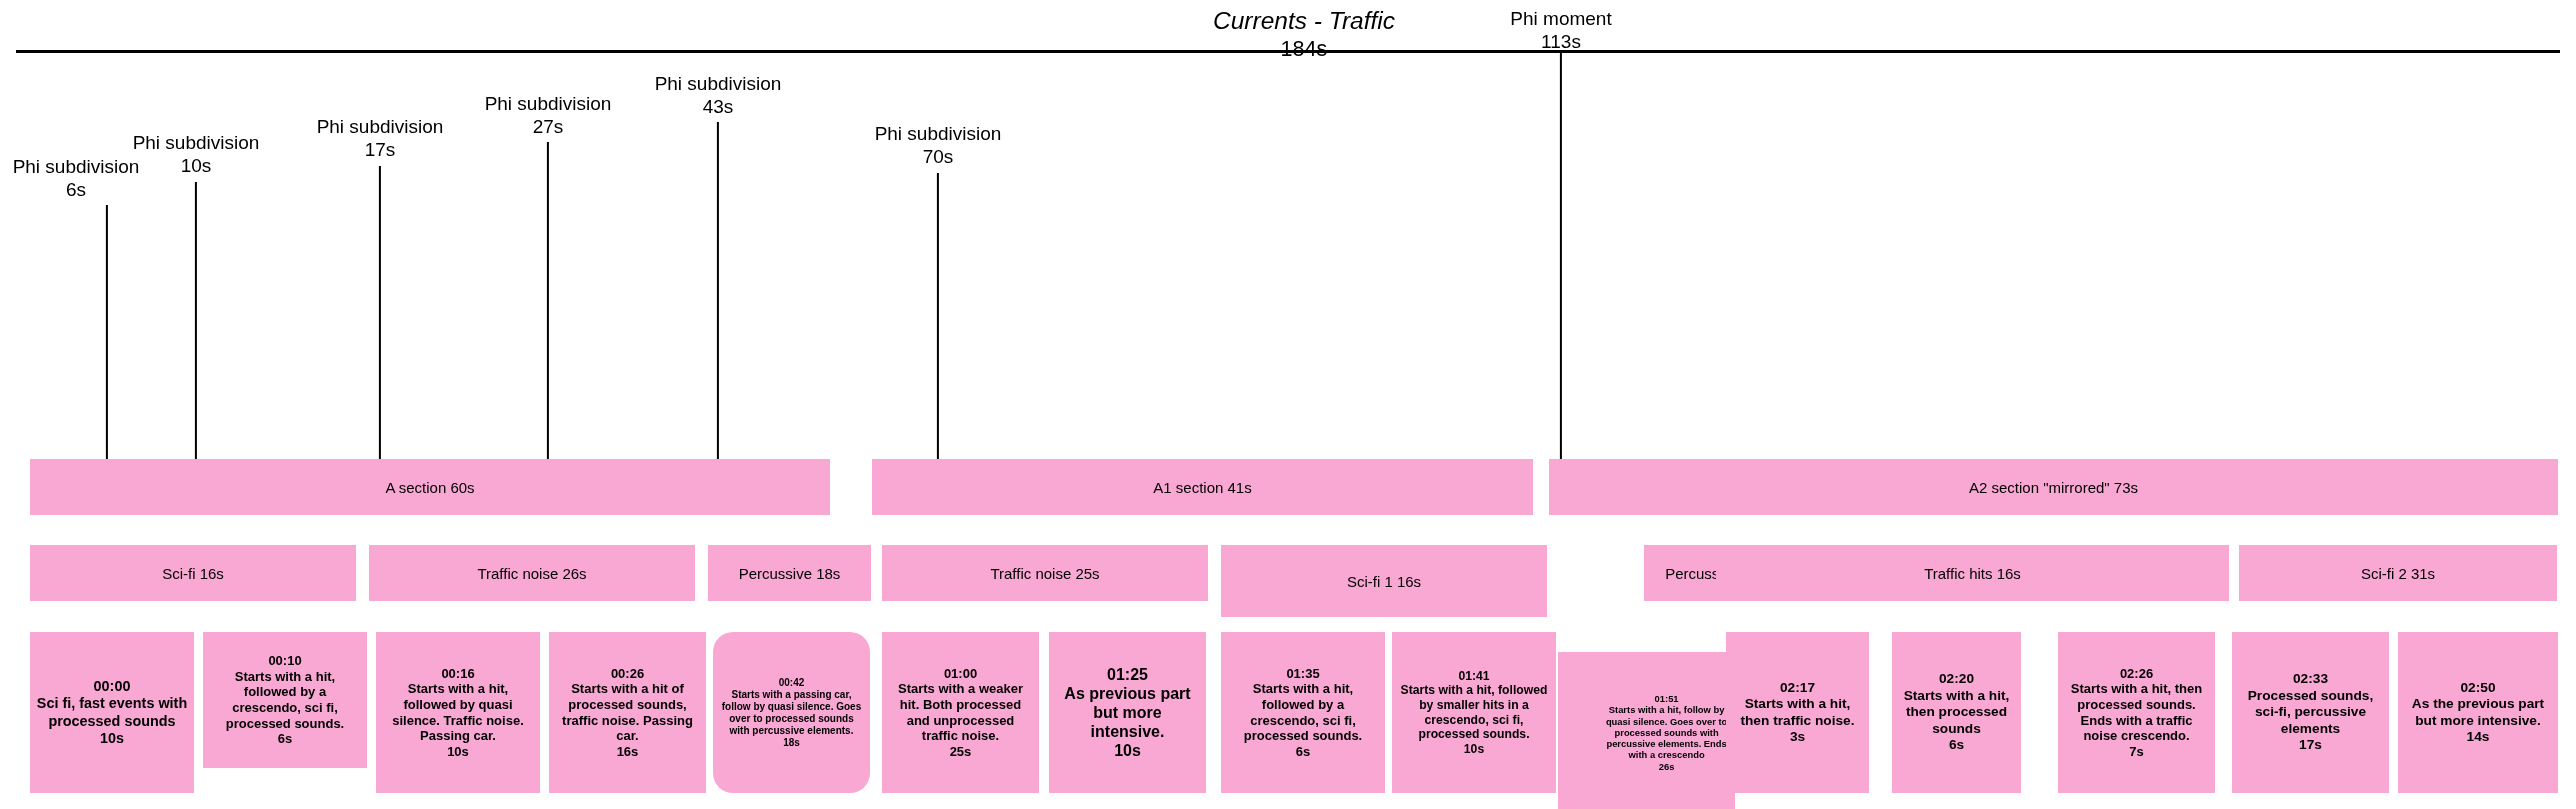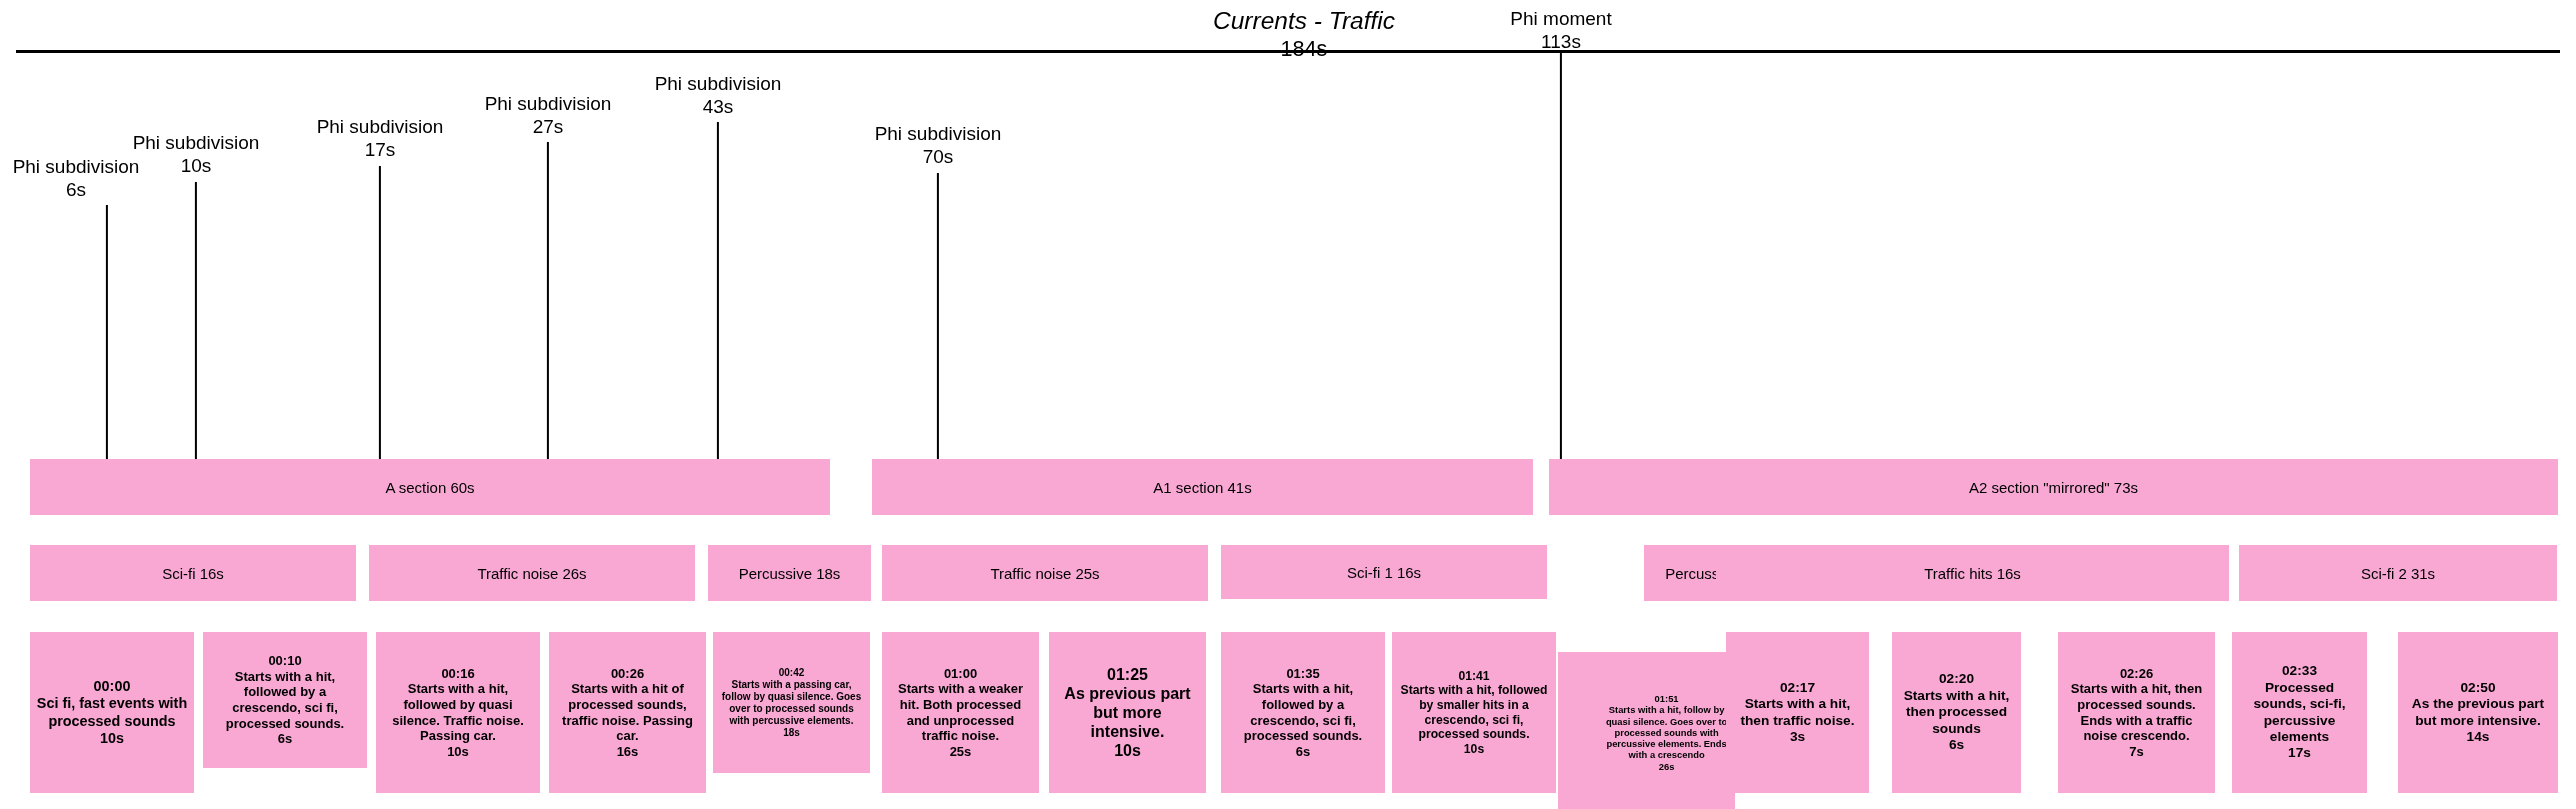--- a/index.html
+++ b/index.html
@@ -177,21 +177,21 @@
     </div>
     <div class="block" style="left:369px; top:545px; width:326px; height:56px;">
       <span>Traffic noise 26s</span>
     </div>
     <div class="block" style="left:708px; top:545px; width:163px; height:56px;">
       <span>Percussive 18s</span>
     </div>
     <div class="block" style="left:882px; top:545px; width:326px; height:56px;">
       <span>Traffic noise 25s</span>
     </div>
-    <div class="block" style="left:1221px; top:545px; width:326px; height:54px;">
+    <div class="block" style="left:1221px; top:545px; width:326px; height:72px;">
       <span>Sci-fi 1 16s</span>
     </div>
     <div class="block" style="left:1644px; top:545px; width:144px; height:56px;">
       <span>Percussive 26s</span>
     </div>
     <div class="block" style="left:1716px; top:545px; width:513px; height:56px;">
       <span>Traffic hits 16s</span>
     </div>
     <div class="block" style="left:2239px; top:545px; width:318px; height:56px;">
       <span>Sci-fi 2 31s</span>
@@ -217,21 +217,21 @@
       <span class="ev-line">Starts with a hit, followed by quasi silence. Traffic noise. Passing car.</span>
       <span class="ev-line">10s</span>
     </div>
 
     <div class="block" style="left:549px; top:632px; width:157px; height:161px; font-size:13px;">
       <span class="ev-line">00:26</span>
       <span class="ev-line">Starts with a hit of processed sounds, traffic noise. Passing car.</span>
       <span class="ev-line">16s</span>
     </div>
 
-    <div class="block" style="left:713px; top:632px; width:157px; height:141px; font-size:10px;">
+    <div class="block" style="left:713px; top:632px; width:157px; height:161px; font-size:10px;border-radius:20px;">
       <span class="ev-line">00:42</span>
       <span class="ev-line">Starts with a passing car, follow by quasi silence. Goes over to processed sounds with percussive elements.</span>
       <span class="ev-line">18s</span>
     </div>
 
     <div class="block" style="left:882px; top:632px; width:157px; height:161px; font-size:13px;">
       <span class="ev-line">01:00</span>
       <span class="ev-line">Starts with a weaker hit. Both processed and unprocessed traffic noise.</span>
       <span class="ev-line">25s</span>
     </div>
@@ -271,21 +271,21 @@
       <span class="ev-line">Starts with a hit, then processed sounds</span>
       <span class="ev-line">6s</span>
     </div>
 
     <div class="block" style="left:2058px; top:632px; width:157px; height:161px; font-size:13px;">
       <span class="ev-line">02:26</span>
       <span class="ev-line">Starts with a hit, then processed sounds. Ends with a traffic noise crescendo.</span>
       <span class="ev-line">7s</span>
     </div>
 
-    <div class="block" style="left:2232px; top:632px; width:135px; height:161px; font-size:13.7px;">
+    <div class="block" style="left:2232px; top:632px; width:157px; height:161px; font-size:13.7px;">
       <span class="ev-line">02:33</span>
       <span class="ev-line">Processed sounds, sci-fi, percussive elements</span>
       <span class="ev-line">17s</span>
     </div>
 
     <div class="block" style="left:2398px; top:632px; width:160px; height:161px; font-size:13.7px;">
       <span class="ev-line">02:50</span>
       <span class="ev-line">As the previous part but more intensive.</span>
       <span class="ev-line">14s</span>
     </div>

